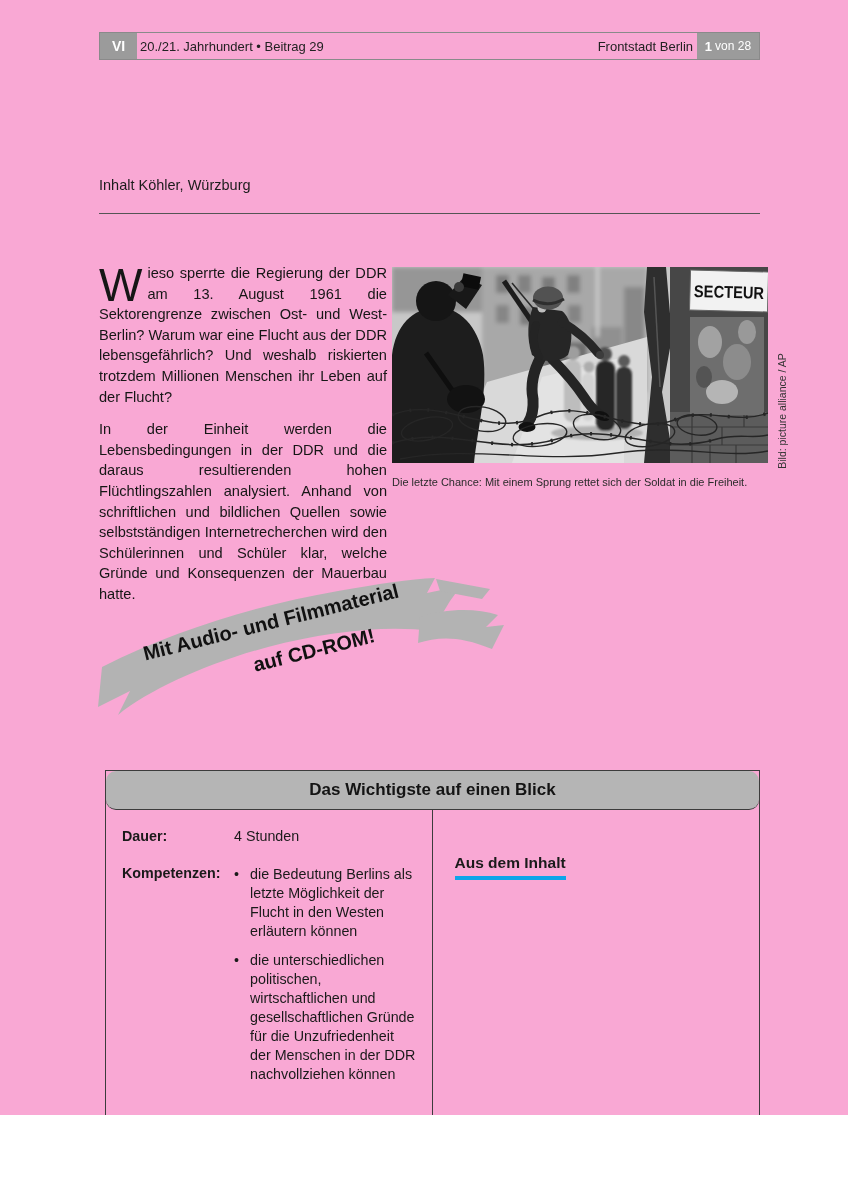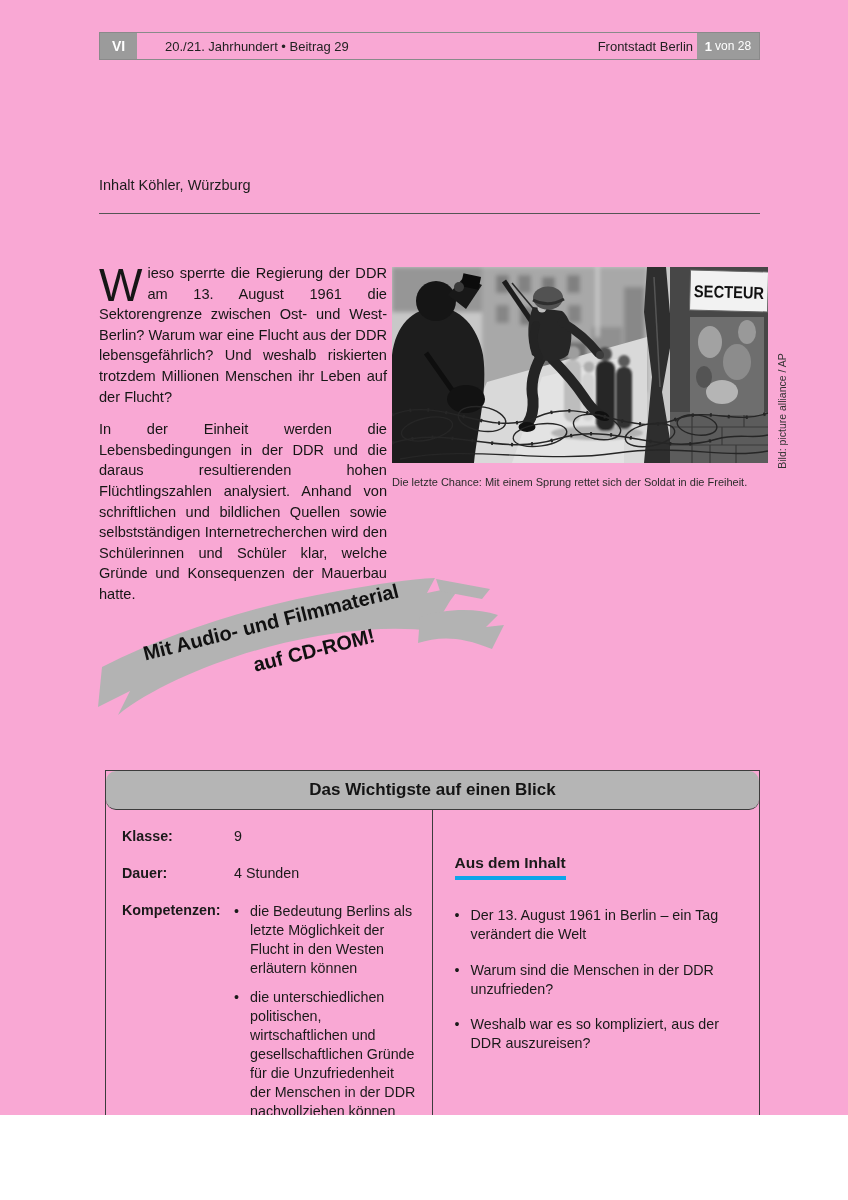--- a/index.html
+++ b/index.html
@@ -4,21 +4,21 @@
 <style>
   html,body{margin:0;padding:0;background:#ffffff;}
   .page{position:relative;width:848px;height:1115px;background:#f9a8d4;overflow:hidden;
         font-family:"Liberation Sans", sans-serif;color:#1a1a1a;}
 
   
   .kopf{position:absolute;left:99px;top:32px;width:661px;height:28px;
         border:1px solid #8a8a8a;display:flex;align-items:stretch;box-sizing:border-box;}
   .kopf .vi{width:37px;background:#9b9b9b;color:#fff;font-weight:bold;font-size:14px;
         display:flex;align-items:center;justify-content:center;}
-  .kopf .kl{flex:1;display:flex;align-items:center;padding-left:28px;font-size:13px;color:#222;}
+  .kopf .kl{flex:1;display:flex;align-items:center;padding-left:3px;font-size:13px;color:#222;}
   .kopf .kr{display:flex;align-items:center;padding-right:4px;font-size:13px;color:#222;}
   .kopf .pg{width:62px;background:#9b9b9b;color:#fff;font-size:12px;
         display:flex;align-items:center;justify-content:center;gap:3px;}
   .kopf .pg .n{font-weight:bold;font-size:13px;}
 
   
   .titel{position:absolute;left:99px;top:101px;width:620px;font-size:23px;font-weight:bold;
          line-height:1.42;letter-spacing:-0.2px;color:#141414;}
   .autor{position:absolute;left:99px;top:177px;font-size:14.5px;color:#1c1c1c;}
   .hr{position:absolute;left:99px;top:213px;width:661px;height:0;border-top:1.5px solid #555;}
@@ -204,41 +204,32 @@
     </svg>
     <div class="bl l1">Mit Audio- und Filmmaterial</div>
     <div class="bl l2">auf CD-ROM!</div>
   </div>
 
   <div class="tabelle">
     <div class="t-head">Das Wichtigste auf einen Blick</div>
     <div class="t-body">
       <div class="t-left">
         <div class="row">
-          <span class="lab">Klasse:</span>
-          <span class="val">9</span>
-        </div>
-        <div class="row">
           <span class="lab">Dauer:</span>
           <span class="val">4 Stunden</span>
         </div>
         <div class="row">
           <span class="lab">Kompetenzen:</span>
           <ul class="blist val">
             <li>die Bedeutung Berlins als letzte Möglichkeit der Flucht in den Westen erläutern können</li>
             <li>die unterschiedlichen politischen, wirtschaftlichen und gesellschaftlichen Gründe für die Unzufriedenheit der Menschen in der DDR nachvollziehen können</li>
           </ul>
         </div>
       </div>
       <div class="t-right">
         <span class="inhalt-title">Aus dem Inhalt</span>
-        <ul class="blist">
-          <li>Der 13. August 1961 in Berlin – ein Tag verändert die Welt</li>
-          <li>Warum sind die Menschen in der DDR unzufrieden?</li>
-          <li>Weshalb war es so kompliziert, aus der DDR auszureisen?</li>
-        </ul>
       </div>
     </div>
   </div>
 
   <div class="fuss">29 RAAbits Realschule Geschichte Dezember 2016</div>
 
 </div>
 
 </body></html>

